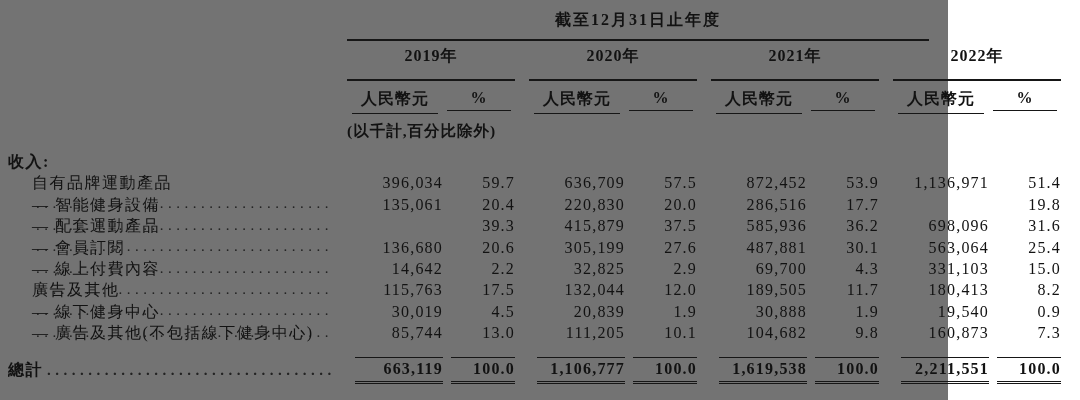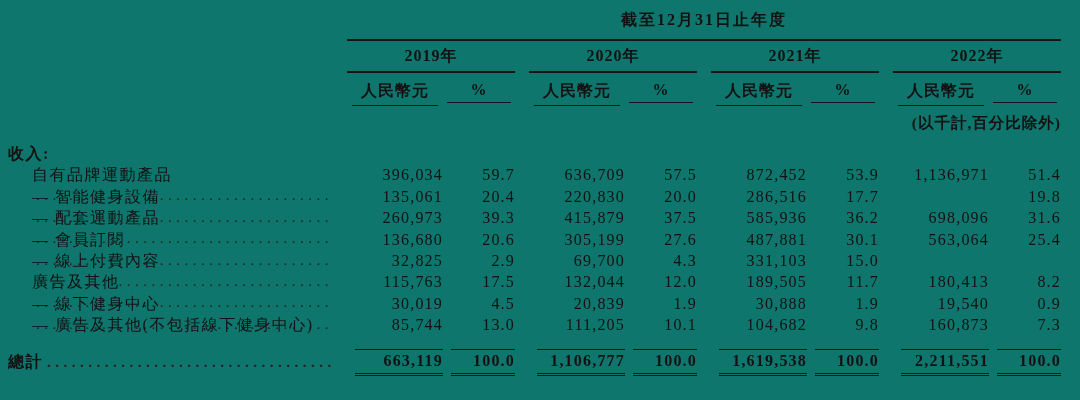--- a/index.html
+++ b/index.html
@@ -2,45 +2,45 @@
 <html><head>
 <meta charset="utf-8">
 <style>
   * { margin:0; padding:0; box-sizing:border-box; }
   html,body { background:#ffffff; }
   body {
     width:1080px; height:400px; overflow:hidden;
     font-family:"Liberation Serif","DejaVu Serif",serif;
     color:#121212;
   }
-  .sheet { width:1080px; height:400px; padding:10px 19px 0 8px; background:#0f766e; }
+  .sheet { width:948px; height:400px; padding:10px 19px 0 8px; background:#737373; }
 
   .hrow { display:flex; }
   .spacer1 { width:325px; flex:none; }
   .spacer2 { width:339px; flex:none; }
   .span-groups { flex:1; }
 
   .title { text-align:center; font-weight:bold; font-size:16px; letter-spacing:2px; }
   .header-rule { border-top:2.5px solid #161616; margin-top:8px; }
 
   .grp { width:168px; flex:none; margin-left:14px; display:flex; }
 
   .year-row { margin-top:5px; }
   .ygrp { width:168px; flex:none; margin-left:14px; text-align:center;
           font-weight:bold; font-size:16px; letter-spacing:1px;
-          padding-bottom:4px; border-bottom:2px solid #161616; }
+          padding-bottom:12px; border-bottom:2px solid #161616; }
 
   .sub-row { margin-top:8px;align-items:center; }
   .sub-row .rmb, .sub-row .pct { text-align:center; }
   .subbox { display:inline-block; text-align:center; font-weight:bold; font-size:16px;
             letter-spacing:1px; padding-bottom:3px; border-bottom:1.6px solid #161616; }
   .rmb .subbox { width:86px; }
   .pct .subbox { width:64px; }
 
-  .note { text-align:right; font-weight:bold; font-size:15.5px; letter-spacing:1px; margin-top:7px; }
+  .note { text-align:left; font-weight:bold; font-size:15.5px; letter-spacing:1px; margin-top:7px; }
 
   .tbody { margin-top:10px; }
   .trow { display:flex; align-items:baseline; height:21.4px; font-size:16px; }
   .label-cell { width:325px; flex:none; display:flex; align-items:baseline; overflow:hidden; }
   .label-cell.indent { padding-left:24px;flex-direction:column; }
   .lbl { white-space:nowrap; letter-spacing:1.5px; }
   .bold { font-weight:bold; }
   .leader { flex:1; overflow:hidden; white-space:nowrap; }
   .leader::after {
     content:"................................................................................";
@@ -155,21 +155,20 @@
           <div class="grp">
             <div class="pct">19.8</div>
           </div>
         </div>
         <div class="trow">
           <div class="label-cell indent">
             <span class="lbl">— 配套運動產品</span>
             <span class="leader"></span>
           </div>
           <div class="grp">
-            <div class="rmb">260,973</div>
             <div class="pct">39.3</div>
           </div>
           <div class="grp">
             <div class="rmb">415,879</div>
             <div class="pct">37.5</div>
           </div>
           <div class="grp">
             <div class="rmb">585,936</div>
             <div class="pct">36.2</div>
           </div>
@@ -197,20 +196,24 @@
           </div>
           <div class="grp">
             <div class="rmb">563,064</div>
             <div class="pct">25.4</div>
           </div>
         </div>
         <div class="trow">
           <div class="label-cell indent">
             <span class="lbl">— 線上付費內容</span>
             <span class="leader"></span>
+          </div>
+          <div class="grp">
+            <div class="rmb">14,642</div>
+            <div class="pct">2.2</div>
           </div>
           <div class="grp">
             <div class="rmb">32,825</div>
             <div class="pct">2.9</div>
           </div>
           <div class="grp">
             <div class="rmb">69,700</div>
             <div class="pct">4.3</div>
           </div>
           <div class="grp">

